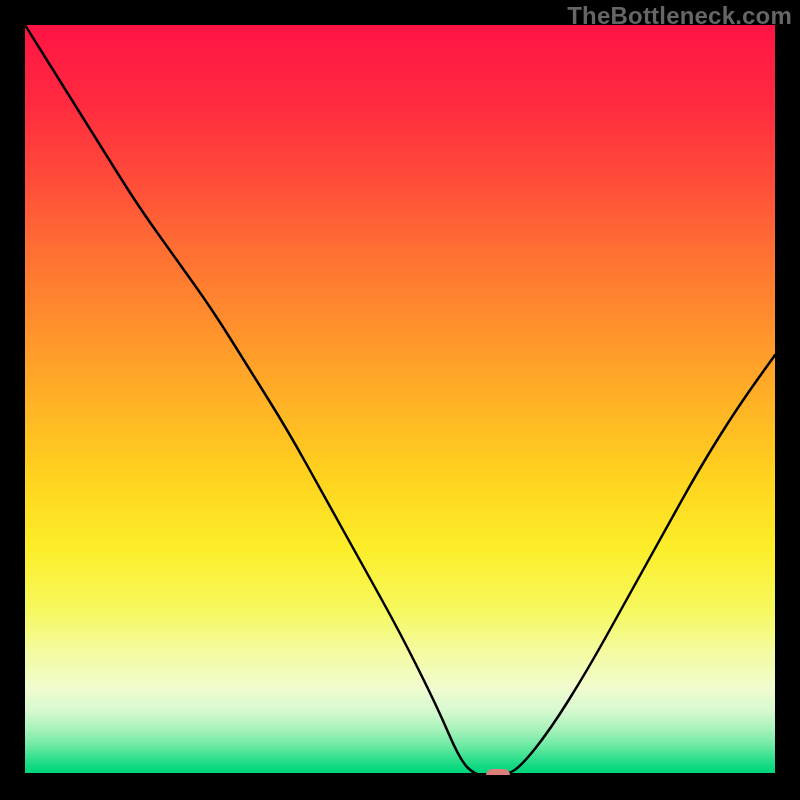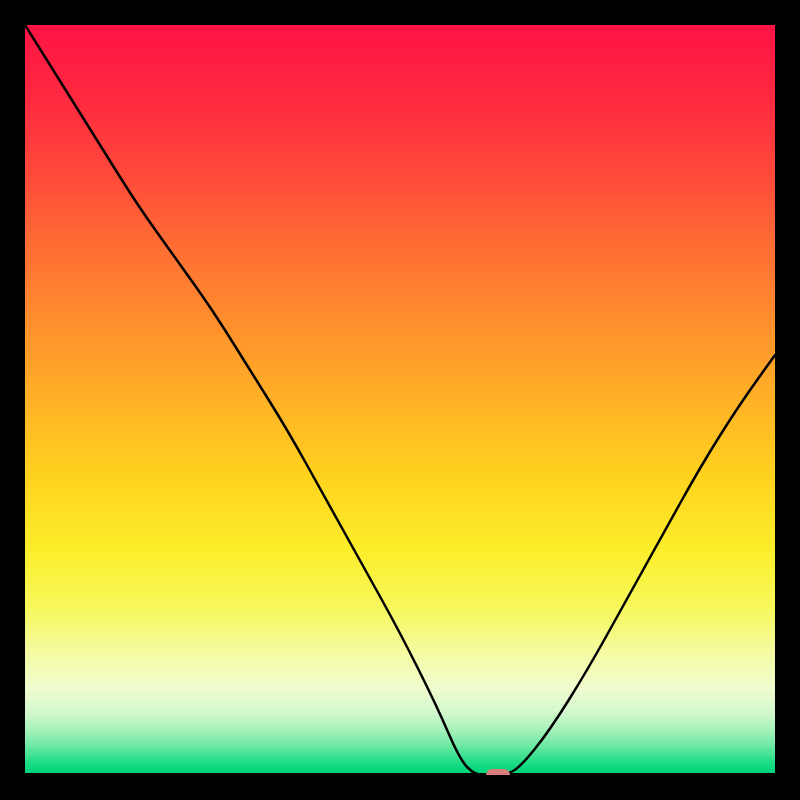--- a/index.html
+++ b/index.html
@@ -61,20 +61,21 @@
     left: 0; right: 0;
     bottom: 0;
     height: 2px;
     background: #000;
   }
 </style>
 </head>
 <body>
 
 <div class="outer">
+  <div class="watermark">TheBottleneck.com</div>
 
   <div class="plot">
     <div class="gradient-stack" id="gradient-stack">
         <div style="height: 2px; background: rgb(255, 20, 68);"></div>
         <div style="height: 2px; background: rgb(255, 21, 68);"></div>
         <div style="height: 2px; background: rgb(255, 21, 68);"></div>
         <div style="height: 2px; background: rgb(255, 22, 68);"></div>
         <div style="height: 2px; background: rgb(255, 22, 68);"></div>
         <div style="height: 2px; background: rgb(255, 23, 67);"></div>
         <div style="height: 2px; background: rgb(255, 24, 67);"></div>

